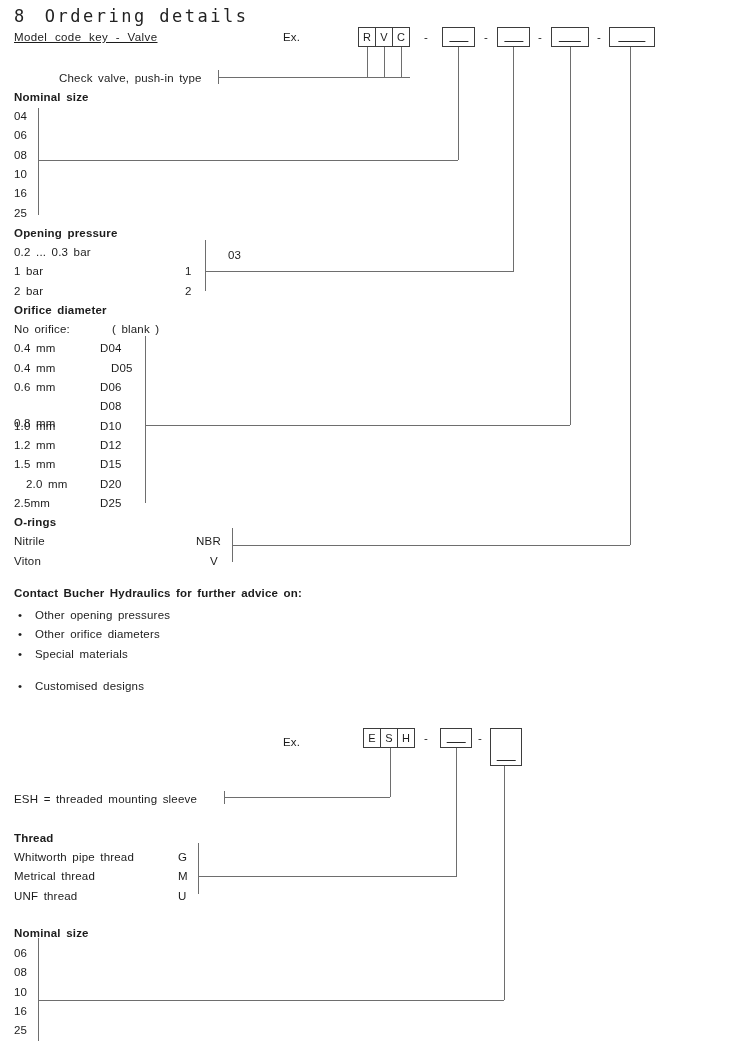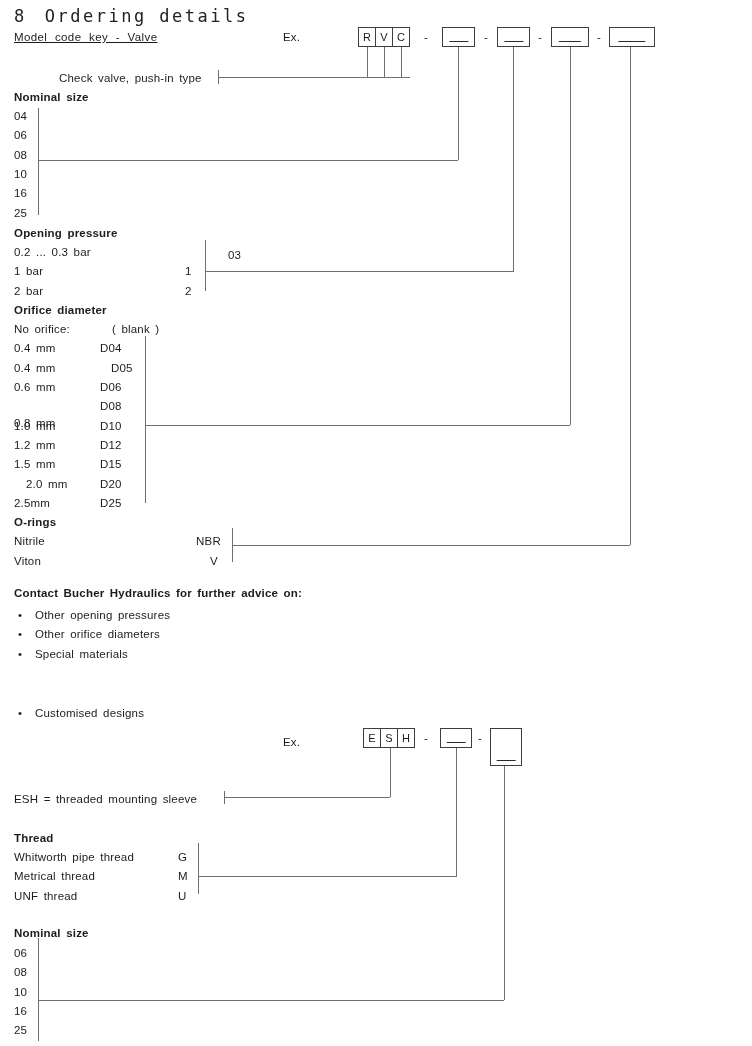--- a/index.html
+++ b/index.html
@@ -113,21 +113,21 @@
   <div class="t" style="left:14px;top:554px;">Viton</div>
   <div class="t" style="left:210px;top:554px;">V</div>
   <div class="vline" style="left:232px;top:528px;height:34px;"></div>
   <div class="hline" style="left:232px;top:545px;width:398px;"></div>
   <div class="vline" style="left:630px;top:47px;height:498px;"></div>
 
   <div class="t b" style="left:14px;top:586px;">Contact Bucher Hydraulics for further advice on:</div>
   <div class="t" style="left:18px;top:608px;"><span class="bullet">•</span><span>Other opening pressures</span></div>
   <div class="t" style="left:18px;top:627px;"><span class="bullet">•</span><span>Other orifice diameters</span></div>
   <div class="t" style="left:18px;top:647px;"><span class="bullet">•</span><span>Special materials</span></div>
-  <div class="t" style="left:18px;top:706px;"><span class="bullet">•</span><span>Customised designs</span></div>
+  <div class="t" style="left:18px;top:679px;"><span class="bullet">•</span><span>Customised designs</span></div>
 
   <div class="t" style="left:283px;top:735px;">Ex.</div>
 
   <div class="cell" style="left:363px;top:728px;">E</div>
   <div class="cell" style="left:380px;top:728px;">S</div>
   <div class="cell" style="left:397px;top:728px;">H</div>
   <div class="dash" style="left:424px;top:728px;">-</div>
   <div class="blank" style="left:440px;top:728px;width:32px;">
       <span class="u"></span>
     </div>

